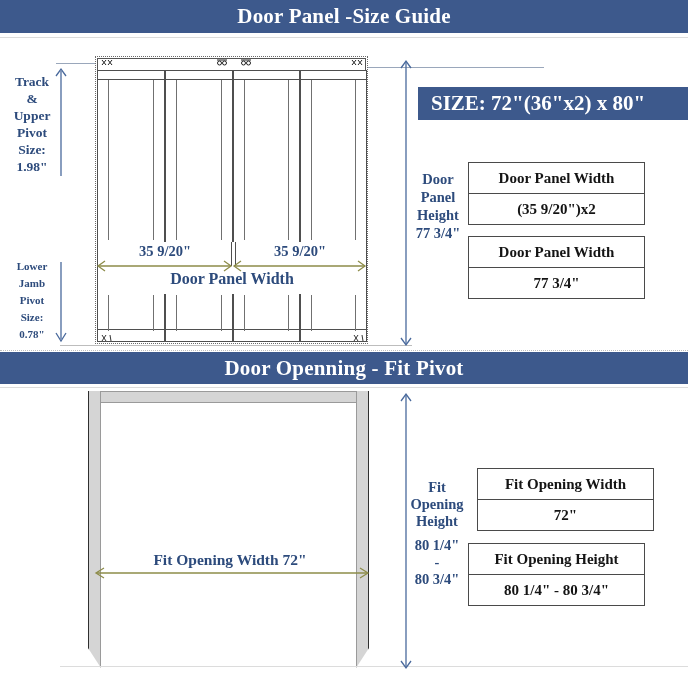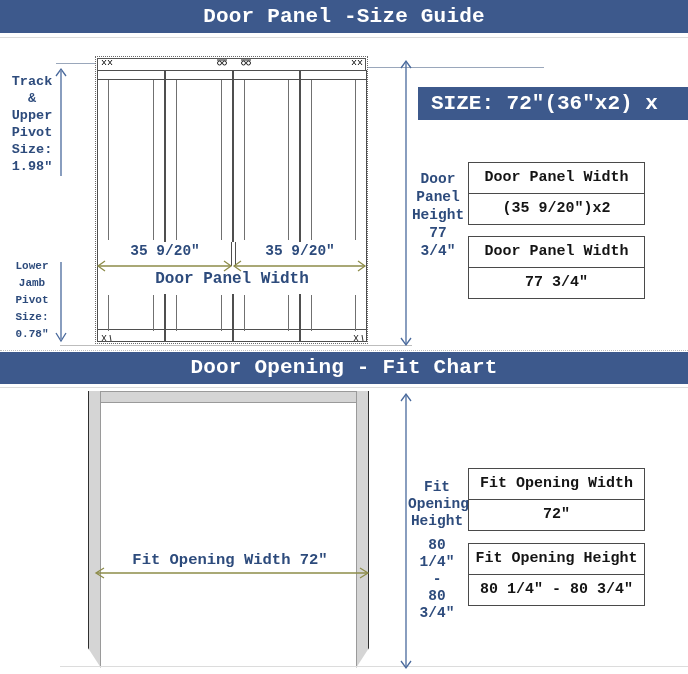--- a/index.html
+++ b/index.html
@@ -1,18 +1,18 @@
 <!DOCTYPE html>
 <html><head>
 <meta charset="utf-8">
 <style>
   html,body{margin:0;padding:0;background:#fff;}
   #canvas{
     position:relative;width:688px;height:674px;overflow:hidden;background:#fff;
-    font-family:Liberation Mono, monospace;
+    font-family:Liberation Serif, serif;
   }
   .abs{position:absolute;box-sizing:border-box;}
   .banner{
     left:0;width:688px;height:33px;background:#3d598c;color:#fff;
     font-size:21px;font-weight:bold;text-align:center;line-height:33px;
     letter-spacing:.2px;
   }
   .sep{left:0;width:688px;height:1px;background:#dcdcdc;}
   .sep.dotted{background:none;border-top:1px dotted #bfbfbf;height:0;}
   .bluelabel{color:#2d4b7c;font-weight:bold;text-align:center;}
@@ -172,21 +172,21 @@
     <div class="cell hdr">Door Panel Width</div>
     <div class="cell">(35 9/20")x2</div>
   </div>
   <div class="abs spec-table" style="top:236px;">
     <div class="cell hdr">Door Panel Width</div>
     <div class="cell">77 3/4"</div>
   </div>
 
   <div class="abs sep dotted" style="top:350px;"></div>
   <div class="abs banner" style="top:352px;height:32px;line-height:32px;">
-    <span>Door Opening - Fit Chart</span>
+    <span>Door Openning - Fit Pivot</span>
   </div>
   <div class="abs sep" style="top:387px;"></div>
 
   <div class="abs frame frame-top"></div>
   <div class="abs frame jamb-left"></div>
   <div class="abs frame jamb-right"></div>
   <div class="abs floor-line"></div>
 
   <div class="abs bluelabel" style="left:110px;top:551px;width:240px;font-size:15.5px;">Fit Opening Width 72"</div>
   <svg class="abs" style="left:93px;top:565px;" width="278" height="16">
@@ -200,21 +200,21 @@
     <path d="M3 11 L8 4 L13 11" stroke="#49699c" stroke-width="1.3" fill="none"></path>
     <path d="M3 271 L8 278 L13 271" stroke="#49699c" stroke-width="1.3" fill="none"></path>
   </svg>
   <div class="abs bluelabel multiline" style="left:408px;top:479px;width:58px;font-size:14.5px;line-height:17px;">Fit
 Opening
 Height</div>
   <div class="abs bluelabel multiline" style="left:408px;top:537px;width:58px;font-size:14.5px;line-height:17px;">80 1/4"
 -
 80 3/4"</div>
 
-  <div class="abs spec-table" style="top:468px;">
+  <div class="abs spec-table" style="top:468px;margin-left:9px;">
     <div class="cell hdr">Fit Opening Width</div>
     <div class="cell">72"</div>
   </div>
   <div class="abs spec-table" style="top:543px;">
     <div class="cell hdr">Fit Opening Height</div>
     <div class="cell">80 1/4" - 80 3/4"</div>
   </div>
 
 </div>
 

